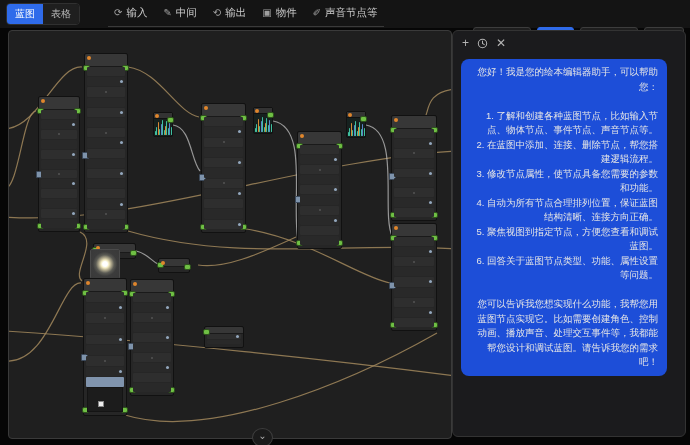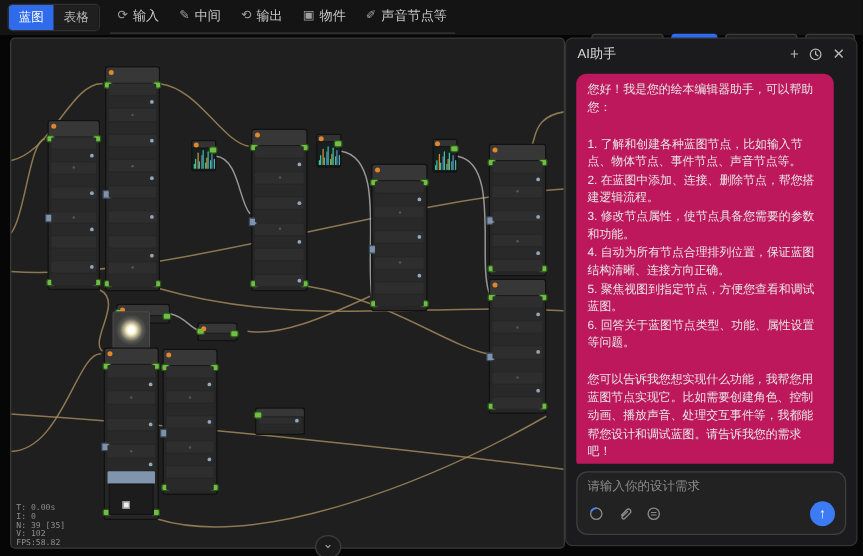--- a/index.html
+++ b/index.html
@@ -1,21 +1,21 @@
 <!DOCTYPE html>
 <html><head>
 <meta charset="utf-8">
 <style>
   html,body{margin:0;padding:0;background:#060606;width:690px;height:445px;overflow:hidden;
     font-family:"Liberation Sans","DejaVu Sans",sans-serif;}
   .app{position:relative;width:690px;height:445px;}
 
   
   .toolbar{position:absolute;left:0;top:0;width:690px;height:28px;background:#141414;
-    display:flex;align-items:center;padding:0 6px;box-sizing:border-box;gap:8px;}
+    display:flex;align-items:center;padding:0 6px;box-sizing:border-box;gap:28px;}
   .tabs{display:flex;background:#0e0e0e;border:1px solid #303030;border-radius:4px;overflow:hidden;}
   .tab{font-size:10px;color:#b9b9b9;padding:3px 8px;background:#1f1f1f;cursor:pointer;}
   .tab.active{background:#2f6bea;color:#fff;}
   .menus{display:flex;gap:16px;align-items:center;border-bottom:1px solid #3a3a3a;padding:4px 6px 6px 6px;}
   .menu-item{display:flex;align-items:center;gap:4px;font-size:10.5px;color:#c9c9c9;cursor:pointer;}
   .menu-item .mi{font-size:10px;color:#9f9f9f;}
   .spacer{flex:1;}
   .auto-replace{display:flex;align-items:center;gap:6px;font-size:10.5px;color:#cfcfcf;}
   .toggle{width:24px;height:13px;border-radius:7px;background:#2f6bea;position:relative;display:inline-block;}
   .toggle .knob{position:absolute;right:1px;top:1px;width:11px;height:11px;border-radius:50%;background:#fff;}
@@ -62,21 +62,21 @@
   .panel{position:absolute;left:452px;top:30px;width:234px;height:407px;background:#1b1b1d;
     border:1px solid #333;border-radius:6px;box-sizing:border-box;display:flex;flex-direction:column;overflow:hidden;}
   .phead{height:24px;display:flex;align-items:center;padding:0 9px;gap:8px;}
   .ptitle{font-size:10.5px;color:#ddd;flex:1;}
   .picon{color:#b5b5b5;font-size:12px;cursor:pointer;line-height:1;display:flex;align-items:center;}
   .msgs{flex:1;overflow:hidden;padding:4px 8px 0 8px;display:flex;flex-direction:column;gap:9px;}
   .mrow{display:flex;}
   .mrow.user{justify-content:flex-end;}
   .bubble{max-width:206px;border-radius:8px;padding:6px 9px;font-size:9.5px;line-height:14.5px;white-space:pre-wrap;box-sizing:border-box;}
   .bubble.blue{background:#3d7bf5;color:#fff;}
-  .bubble.dark{background:#be185d;color:#e6e6e6;}
+  .bubble.dark{background:#1d4ed8;color:#e6e6e6;text-align:right;}
   .inputbox{margin:6px 8px 8px 8px;border:1px solid #3f3f3f;border-radius:9px;background:#222;
     padding:6px 8px 6px 8px;display:flex;flex-direction:column;gap:6px;}
   .chat-input{background:transparent;border:none;outline:none;color:#ddd;font-size:10px;
     font-family:"Liberation Sans",sans-serif;padding:0;}
   .chat-input::placeholder{color:#8a8a8a;}
   .irow{display:flex;align-items:center;gap:10px;}
   .cicon{width:13px;height:13px;display:inline-flex;align-items:center;justify-content:center;cursor:pointer;}
   .send{margin-left:auto;width:20px;height:20px;border-radius:50%;background:#3d7bf5;color:#fff;
     display:flex;align-items:center;justify-content:center;font-size:11px;cursor:pointer;}
 </style>
@@ -484,34 +484,26 @@
           <div class="hdr" style="height: 6px;"></div>
           <div class="rows" style="top: 7px;">
             <div class="row">
               <div class="rdot"></div>
             </div>
             <div class="row"></div>
           </div>
           <div class="pin g" style="left: -2px; top: 2px;"></div>
         </div>
       </div>
-    <div class="stats">
-        <div>T: 0.00s</div>
-        <div>I: 0</div>
-        <div>N: 39 [35]</div>
-        <div>V: 102</div>
-        <div>FPS:58.82</div>
-      </div>
   </div>
 
   <div class="collapse">⌄</div>
 
   <div class="panel">
     <div class="phead">
-      <span class="ptitle">AI助手</span>
       <span class="picon">+</span>
       <span class="picon">
         <svg width="11" height="11" viewBox="0 0 12 12">
             <circle cx="6" cy="6" r="4.6" fill="none" stroke="#b5b5b5" stroke-width="1.1"></circle>
             <path d="M6 3.4 L6 6 L8 7.2" fill="none" stroke="#b5b5b5" stroke-width="1.1" stroke-linecap="round"></path>
           </svg>
       </span>
       <span class="picon">✕</span>
     </div>
     <div class="msgs">
@@ -521,41 +513,15 @@
 1. 了解和创建各种蓝图节点，比如输入节点、物体节点、事件节点、声音节点等。
 2. 在蓝图中添加、连接、删除节点，帮您搭建逻辑流程。
 3. 修改节点属性，使节点具备您需要的参数和功能。
 4. 自动为所有节点合理排列位置，保证蓝图结构清晰、连接方向正确。
 5. 聚焦视图到指定节点，方便您查看和调试蓝图。
 6. 回答关于蓝图节点类型、功能、属性设置等问题。
 
 您可以告诉我您想实现什么功能，我帮您用蓝图节点实现它。比如需要创建角色、控制动画、播放声音、处理交互事件等，我都能帮您设计和调试蓝图。请告诉我您的需求吧！</div>
         </div>
       </div>
-    <div class="inputbox">
-      <input class="chat-input" placeholder="请输入你的设计需求" style="">
-      <div class="irow">
-        <span class="cicon">
-          <svg width="12" height="12" viewBox="0 0 12 12">
-              <circle cx="6" cy="6" r="4.5" fill="none" stroke="#8a8a8a" stroke-width="1.1"></circle>
-              <path d="M2 4 A4.5 4.5 0 0 1 6 1.5" fill="none" stroke="#4c82f7" stroke-width="1.4" stroke-linecap="round"></path>
-            </svg>
-        </span>
-        <span class="cicon">
-          <svg width="12" height="12" viewBox="0 0 12 12">
-              <path d="M3.2 7.2 L7.4 2.8 a1.9 1.9 0 0 1 2.7 2.7 L5.6 10 a1.3 1.3 0 0 1 -1.8 -1.8 L8 4.2" fill="none" stroke="#8a8a8a" stroke-width="1.1" stroke-linecap="round"></path>
-            </svg>
-        </span>
-        <span class="cicon">
-          <svg width="12" height="12" viewBox="0 0 12 12">
-              <circle cx="6" cy="6" r="4.5" fill="none" stroke="#8a8a8a" stroke-width="1.1"></circle>
-              <line x1="3.8" y1="5" x2="8.2" y2="5" stroke="#8a8a8a" stroke-width="0.9"></line>
-              <line x1="3.8" y1="7" x2="8.2" y2="7" stroke="#8a8a8a" stroke-width="0.9"></line>
-            </svg>
-        </span>
-        <span class="send">
-            <span>↑</span>
-          </span>
-      </div>
-    </div>
   </div>
 
 </div>
 
 </body></html>

